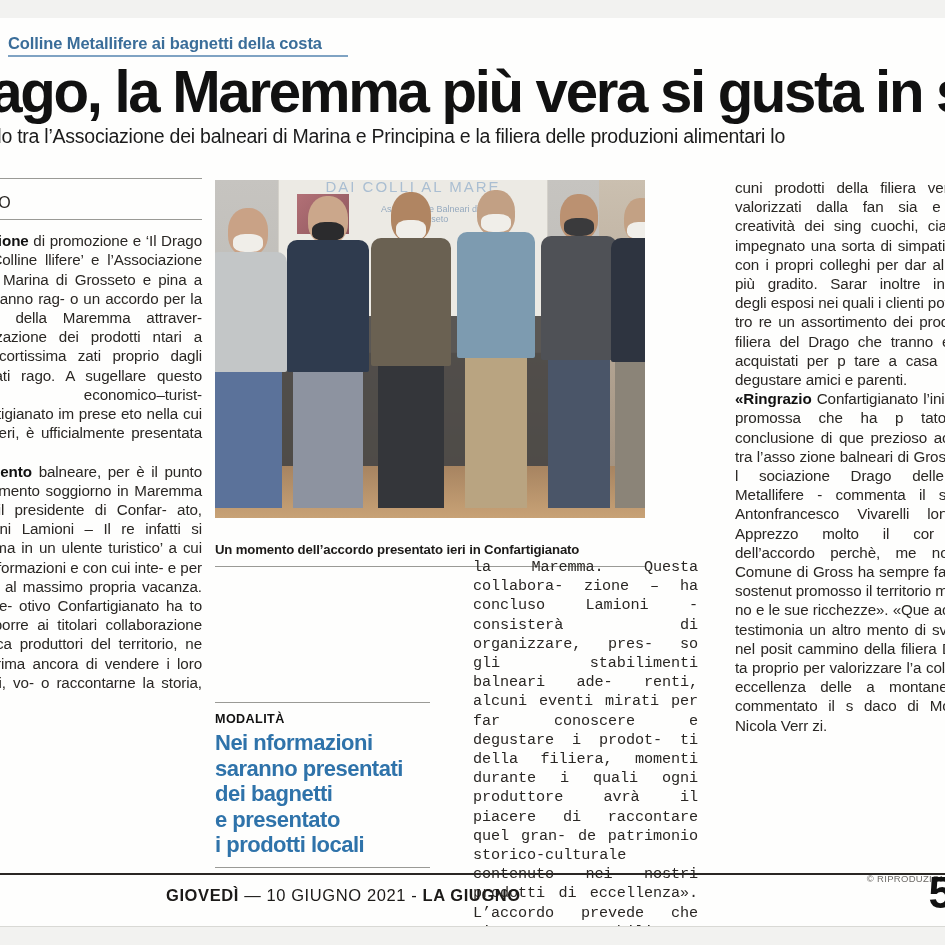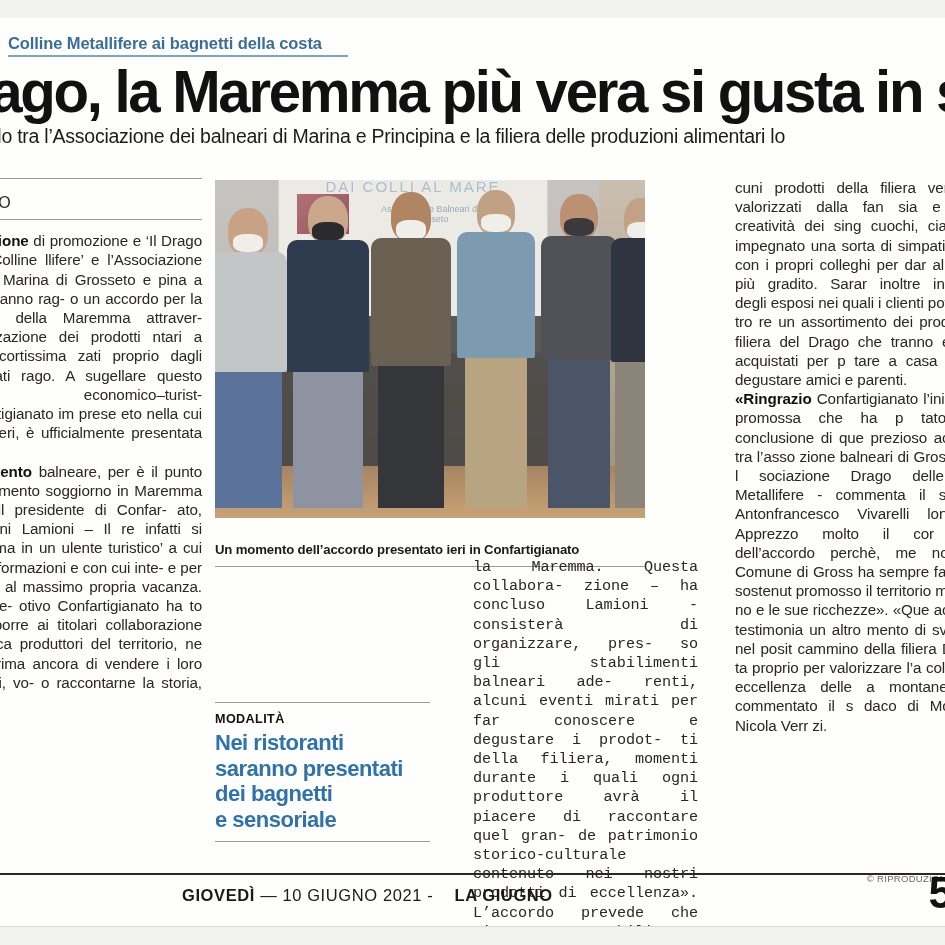--- a/index.html
+++ b/index.html
@@ -276,21 +276,21 @@
   }
   .footer-text {
     position: absolute;
     left: 166px;
     bottom: 22px;
     font-size: 16.5px;
     letter-spacing: 0.6px;
     color: #1c1a18;
     white-space: nowrap;
   }
-  .footer-text .bold { font-weight: 700; margin-left: 16px; }
+  .footer-text .bold { font-weight: 700; }
   .page-number {
     position: absolute;
     right: -6px;
     bottom: 12px;
     font-size: 44px;
     font-weight: 800;
     color: #111;
     letter-spacing: -2px;
     line-height: 1;
   }
@@ -382,24 +382,25 @@
       </div>
       <div class="photo-caption">Un momento dell’accordo presentato ieri in Confartigianato</div>
       <div class="caption-rule"></div>
     </div>
 
 
     <div class="modalita">
       <div class="modalita-rule-top"></div>
       <div class="modalita-label">MODALITÀ</div>
       <div class="modalita-text">
-        <div>Nei ristoranti</div>
+        <div>Nei nformazioni</div>
         <div>saranno presentati</div>
         <div>dei bagnetti</div>
-        <div>e sensoriale</div>
+        <div>e presentato</div>
+        <div>i prodotti locali</div>
       </div>
       <div class="modalita-rule-bottom"></div>
     </div>
 
     <div class="col" id="col3">
       <p>la Maremma. Questa collabora- zione – ha concluso Lamioni - consisterà di organizzare, pres- so gli stabilimenti balneari ade- renti, alcuni eventi mirati per far conoscere e degustare i prodot- ti della filiera, momenti durante i quali ogni produttore avrà il piacere di raccontare quel gran- de patrimonio storico-culturale contenuto nei nostri prodotti di eccellenza». L’accordo prevede che ciascuno stabilimento bal- neare si impegni a inserire nel menù del proprio ristorante al-</p>
     </div>
 
     <div class="col" id="col4">
       <p>cuni prodotti della filiera verranno valorizzati dalla fan sia e dalla creatività dei sing cuochi, ciascuno impegnato una sorta di simpatica "sfi con i propri colleghi per dar al piatto più gradito. Sarar inoltre installati degli esposi nei quali i clienti potranno tro re un assortimento dei prod della filiera del Drago che tranno essere acquistati per p tare a casa e farli degustare amici e parenti.</p>

